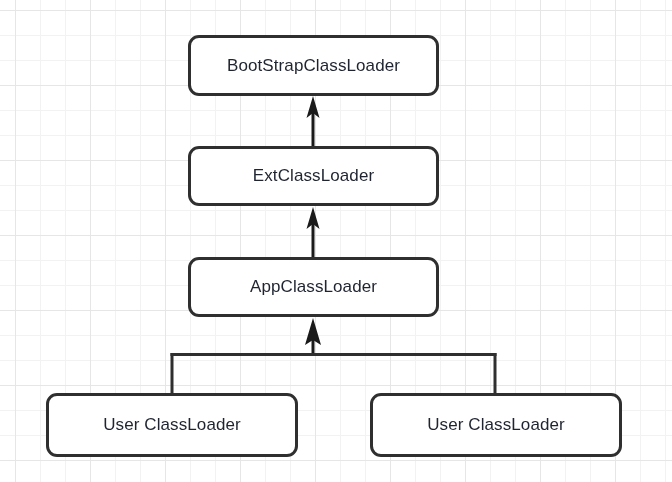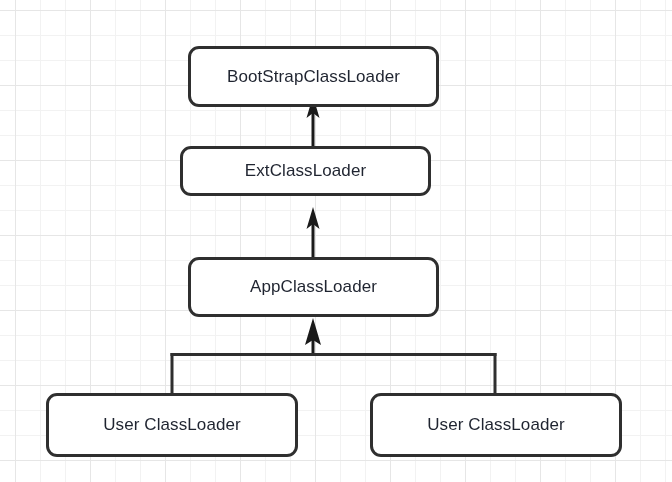--- a/index.html
+++ b/index.html
@@ -75,25 +75,25 @@
 
     <g>
       <line x1="172" y1="393" x2="172" y2="353" stroke="#2f2f2f" stroke-width="3"></line>
       <line x1="495" y1="393" x2="495" y2="353" stroke="#2f2f2f" stroke-width="3"></line>
       <line x1="170.5" y1="354.5" x2="496.5" y2="354.5" stroke="#2f2f2f" stroke-width="3"></line>
       <line x1="313" y1="353" x2="313" y2="338" stroke="#1a1a1a" stroke-width="3"></line>
       <polygon points="313,318 305,345 313,340 321,345" fill="#1a1a1a"></polygon>
     </g>
   </svg>
 
-  <div class="node" style="left:188px; top:46px; width:251px; height:61px;">
+  <div class="node" style="left:188px; top:35px; width:251px; height:61px;">
     <span class="node-label">BootStrapClassLoader</span>
   </div>
 
-  <div class="node" style="left:180px; top:146px; width:251px; height:50px;">
+  <div class="node" style="left:188px; top:146px; width:251px; height:60px;">
     <span class="node-label">ExtClassLoader</span>
   </div>
 
   <div class="node" style="left:188px; top:257px; width:251px; height:60px;justify-content:center;">
     <span class="node-label">AppClassLoader</span>
   </div>
 
   <div class="node" style="left:46px; top:393px; width:252px; height:64px;">
     <span class="node-label">User ClassLoader</span>
   </div>

